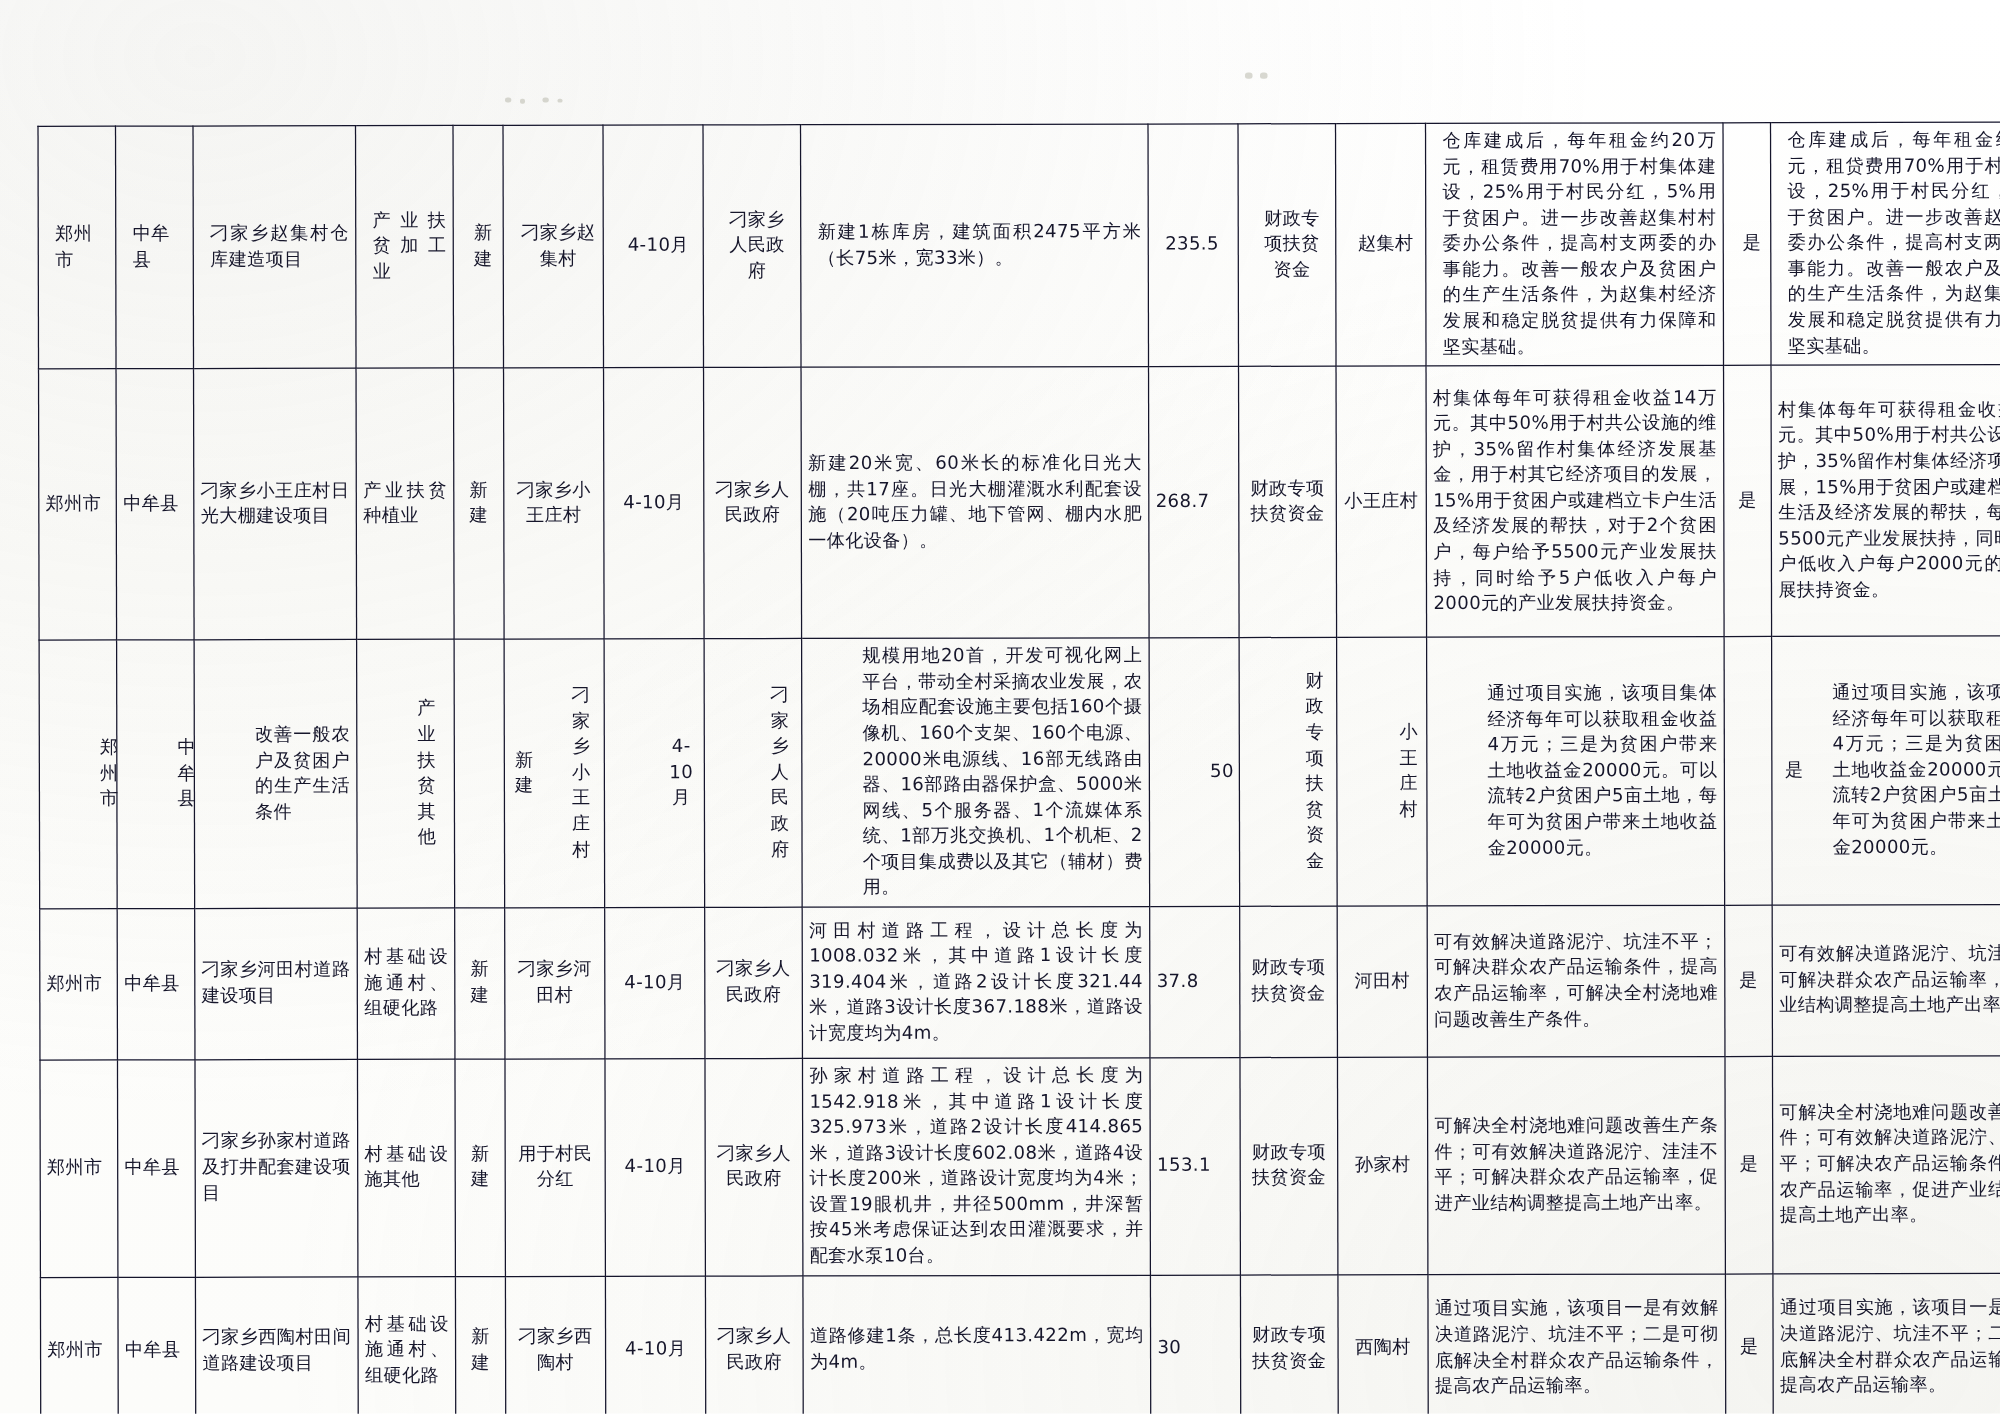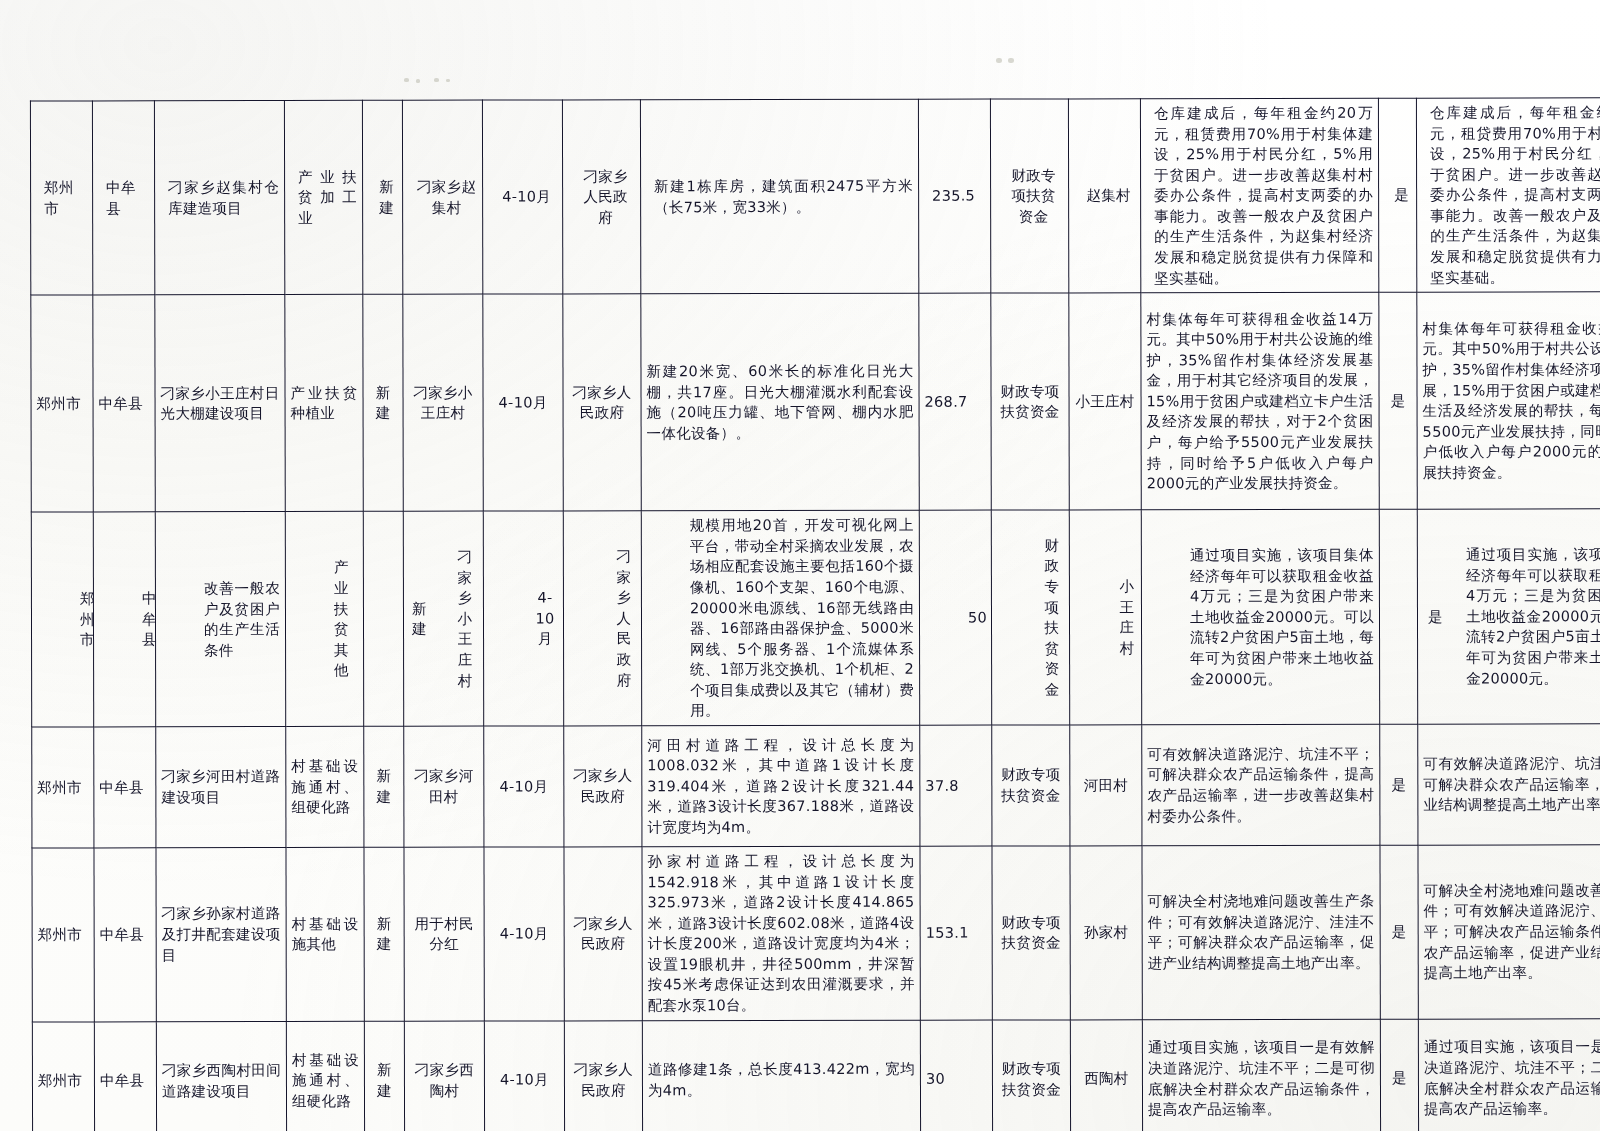--- a/index.html
+++ b/index.html
@@ -190,21 +190,21 @@
           <td class="just">刁家乡河田村道路建设项目</td>
           <td class="just">村基础设施通村、组硬化路</td>
           <td class="ctr">新建</td>
           <td class="ctr">刁家乡河田村</td>
           <td class="ctr">4-10月</td>
           <td class="ctr">刁家乡人民政府</td>
           <td class="just">河田村道路工程，设计总长度为1008.032米，其中道路1设计长度319.404米，道路2设计长度321.44米，道路3设计长度367.188米，道路设计宽度均为4m。</td>
           <td class="num">37.8</td>
           <td class="ctr">财政专项扶贫资金</td>
           <td class="ctr">河田村</td>
-          <td class="just clip small">可有效解决道路泥泞、坑洼不平；可解决群众农产品运输条件，提高农产品运输率，进一步改善赵集村村委办公条件。</td>
+          <td class="just clip small">可有效解决道路泥泞、坑洼不平；可解决群众农产品运输条件，提高农产品运输率，可解决全村浇地难问题改善生产条件。</td>
           <td class="ctr">是</td>
           <td class="just clip small">可有效解决道路泥泞、坑洼不平；可解决群众农产品运输率，促进产业结构调整提高土地产出率。</td>
         </tr>
 
         <tr class="r4">
           <td class="ctr narrow-ctr">郑州市</td>
           <td class="ctr narrow-ctr">中牟县</td>
           <td class="just">刁家乡孙家村道路及打井配套建设项目</td>
           <td class="just">村基础设施其他</td>
           <td class="ctr">新建</td>

